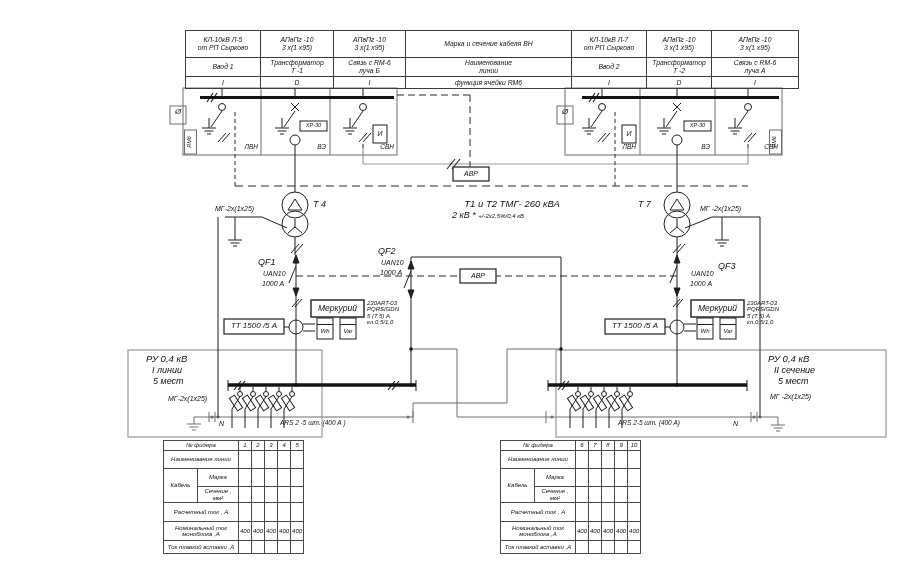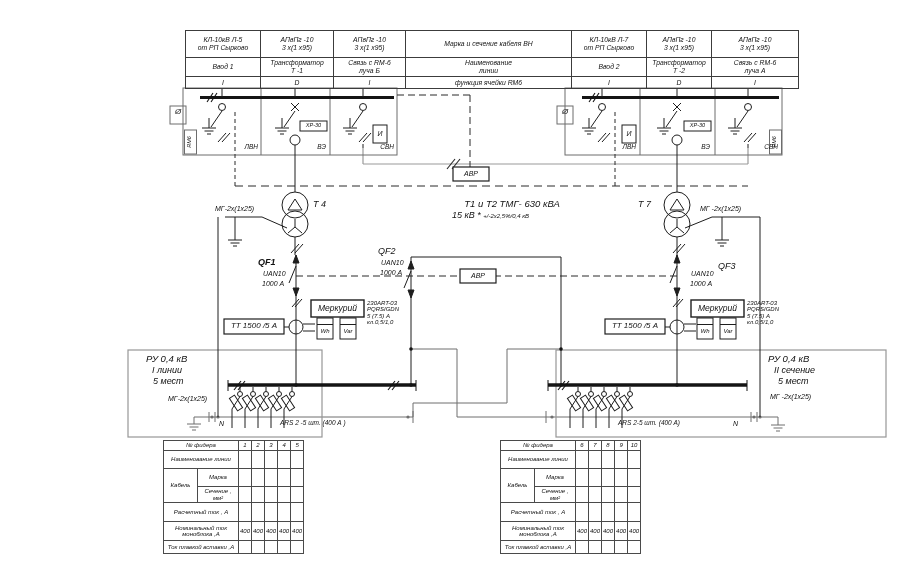--- a/index.html
+++ b/index.html
@@ -456,26 +456,26 @@
   <span class="lbl s7" style="left:373px;top:130px;width:14px;text-align:center;">И</span>
   <span class="lbl s7" style="left:622px;top:130px;width:14px;text-align:center;">И</span>
   <span class="lbl s55" style="left:300px;top:123px;width:27px;text-align:center;">ХР-30</span>
   <span class="lbl s55" style="left:684px;top:123px;width:27px;text-align:center;">ХР-30</span>
 
   <span class="lbl s7" style="left:453px;top:170px;width:36px;text-align:center;">АВР</span>
   <span class="lbl s7" style="left:460px;top:272px;width:36px;text-align:center;">АВР</span>
 
   <span class="lbl s9" style="left:313px;top:200px;">Т 4</span>
   <span class="lbl s9" style="left:638px;top:200px;">Т 7</span>
-  <span class="lbl s95 ctr" style="left:432px;top:199px;width:160px;">Т1 и Т2   ТМГ- 630 кВА</span>
-  <span class="lbl s9" style="left:452px;top:211px;"><span>15 кВ *</span> <span class="s6">+/-2х2,5%/0,4  кВ</span></span>
+  <span class="lbl s95 ctr" style="left:432px;top:199px;width:160px;">Т1 и Т2   ТМГ- 260 кВА</span>
+  <span class="lbl s9" style="left:452px;top:211px;"><span>2 кВ *</span> <span class="s6">+/-2х2,5%/0,4  кВ</span></span>
   <span class="lbl s7" style="left:215px;top:205px;">МГ-2х(1х25)</span>
   <span class="lbl s7" style="left:700px;top:205px;">МГ -2х(1х25)</span>
 
-  <span class="lbl s9" style="left:258px;top:258px;font-weight:bold;">QF1</span>
+  <span class="lbl s9" style="left:258px;top:258px;">QF1</span>
   <span class="lbl s7" style="left:263px;top:270px;">UAN10</span>
   <span class="lbl s7" style="left:262px;top:280px;">1000 А</span>
   <span class="lbl s9" style="left:378px;top:247px;">QF2</span>
   <span class="lbl s7" style="left:381px;top:259px;">UAN10</span>
   <span class="lbl s7" style="left:380px;top:269px;">1000 А</span>
   <span class="lbl s9" style="left:686px;top:262px;margin-left:32px;">QF3</span>
   <span class="lbl s7" style="left:691px;top:270px;">UAN10</span>
   <span class="lbl s7" style="left:690px;top:280px;">1000 А</span>
 
   <span class="lbl s8 ctr" style="left:224px;top:322px;width:60px;">ТТ 1500 /5 А</span>

